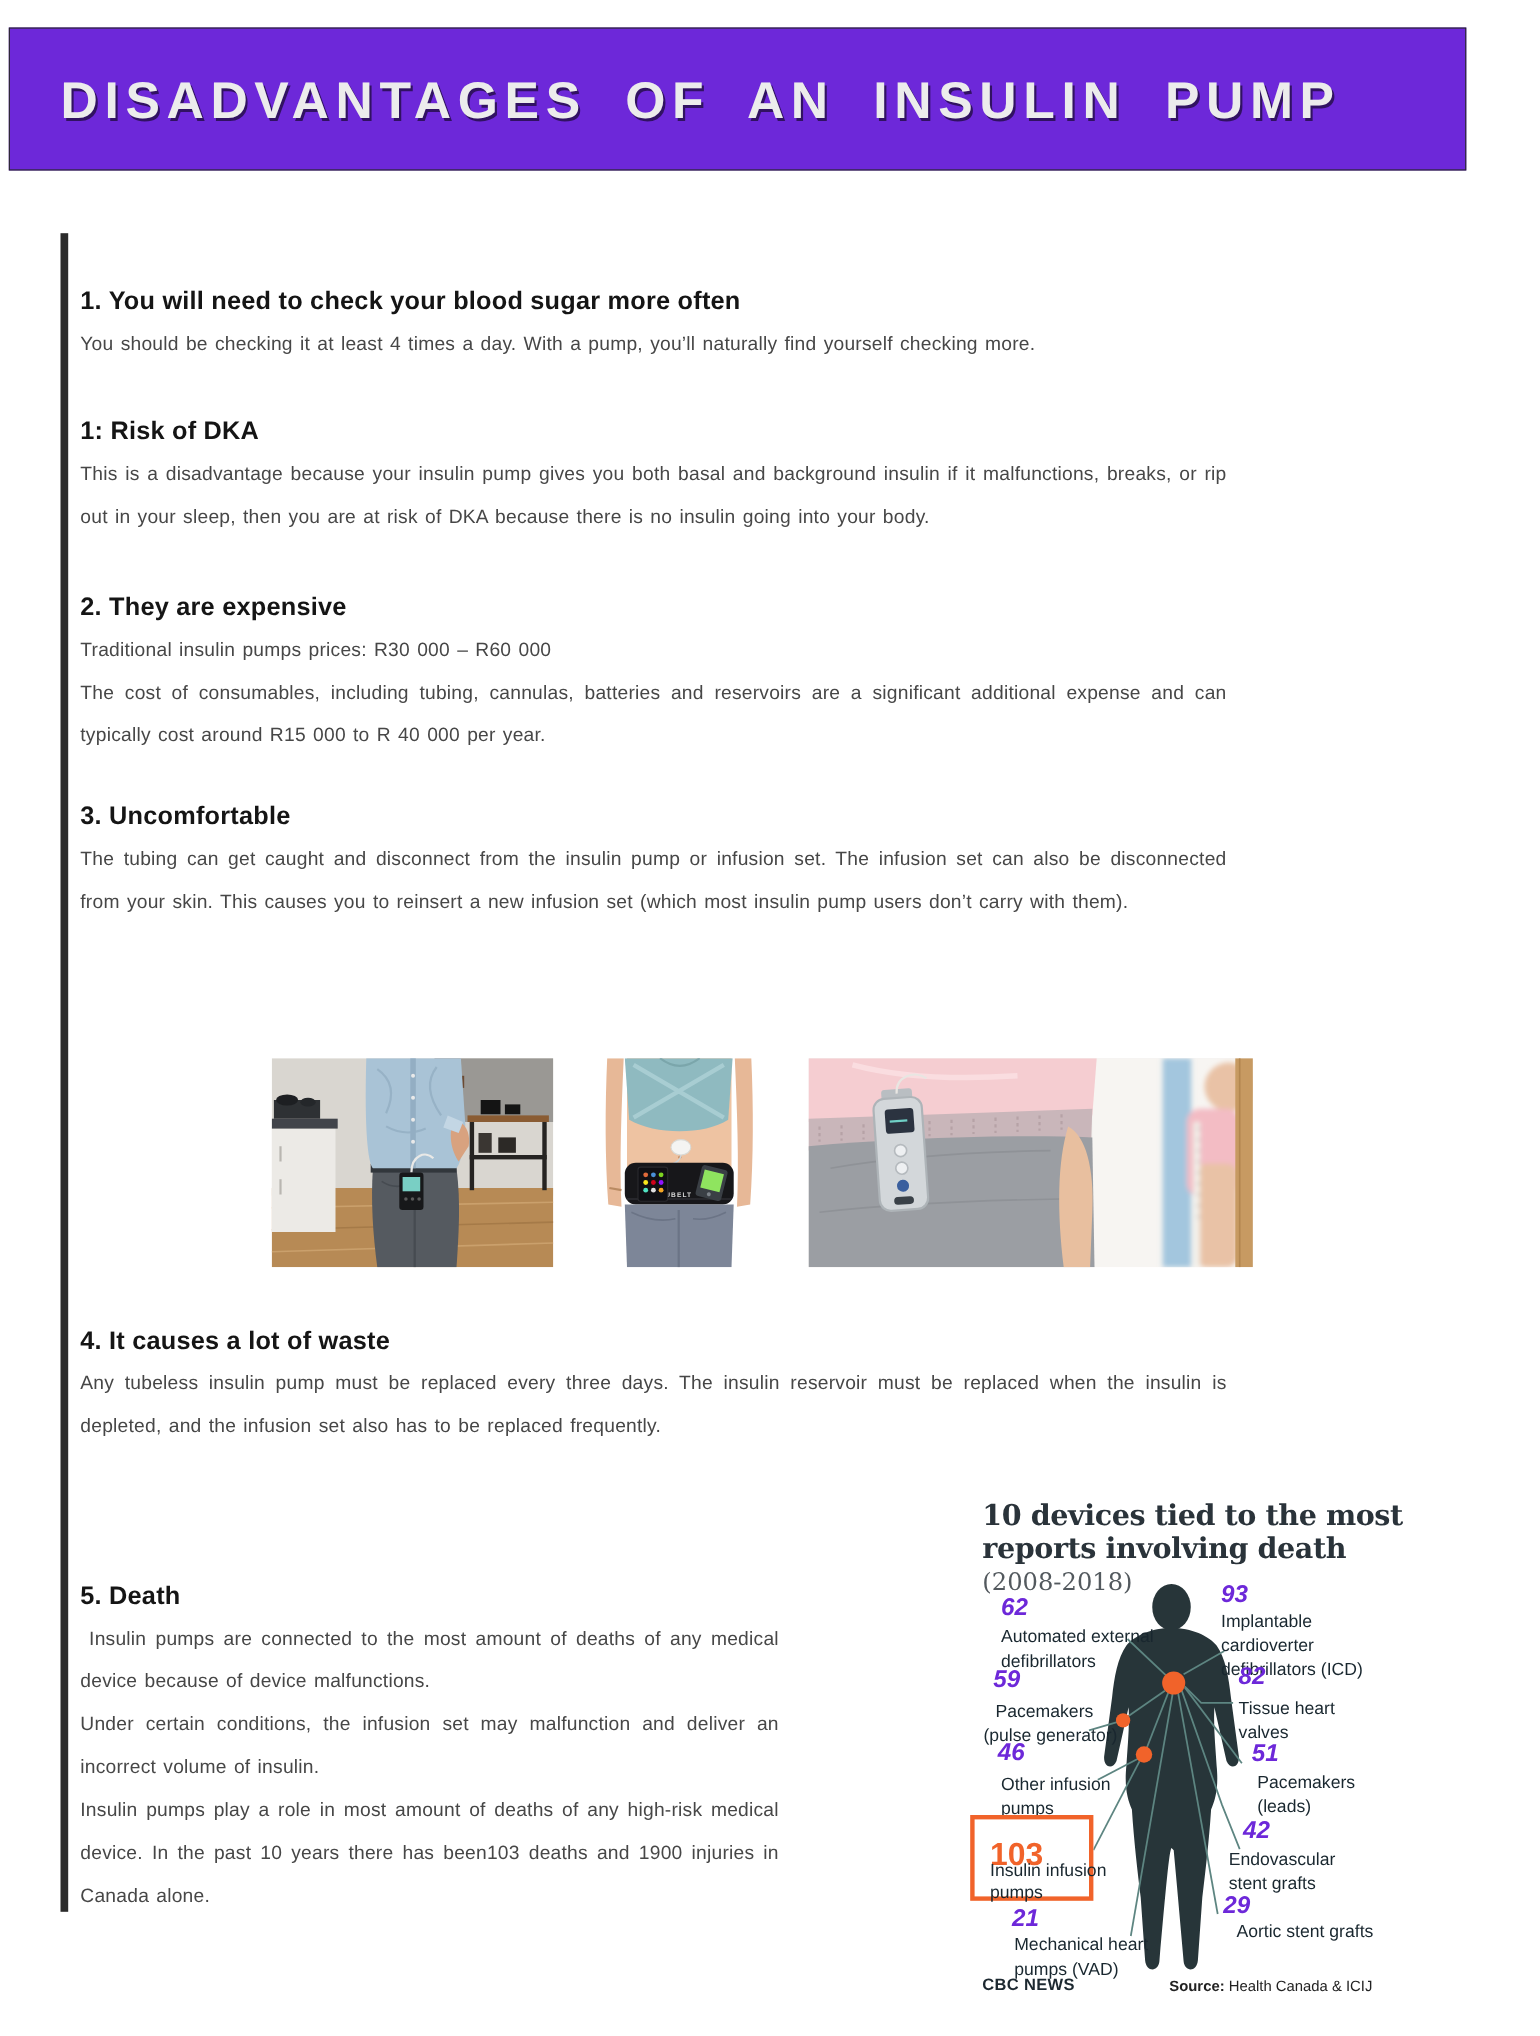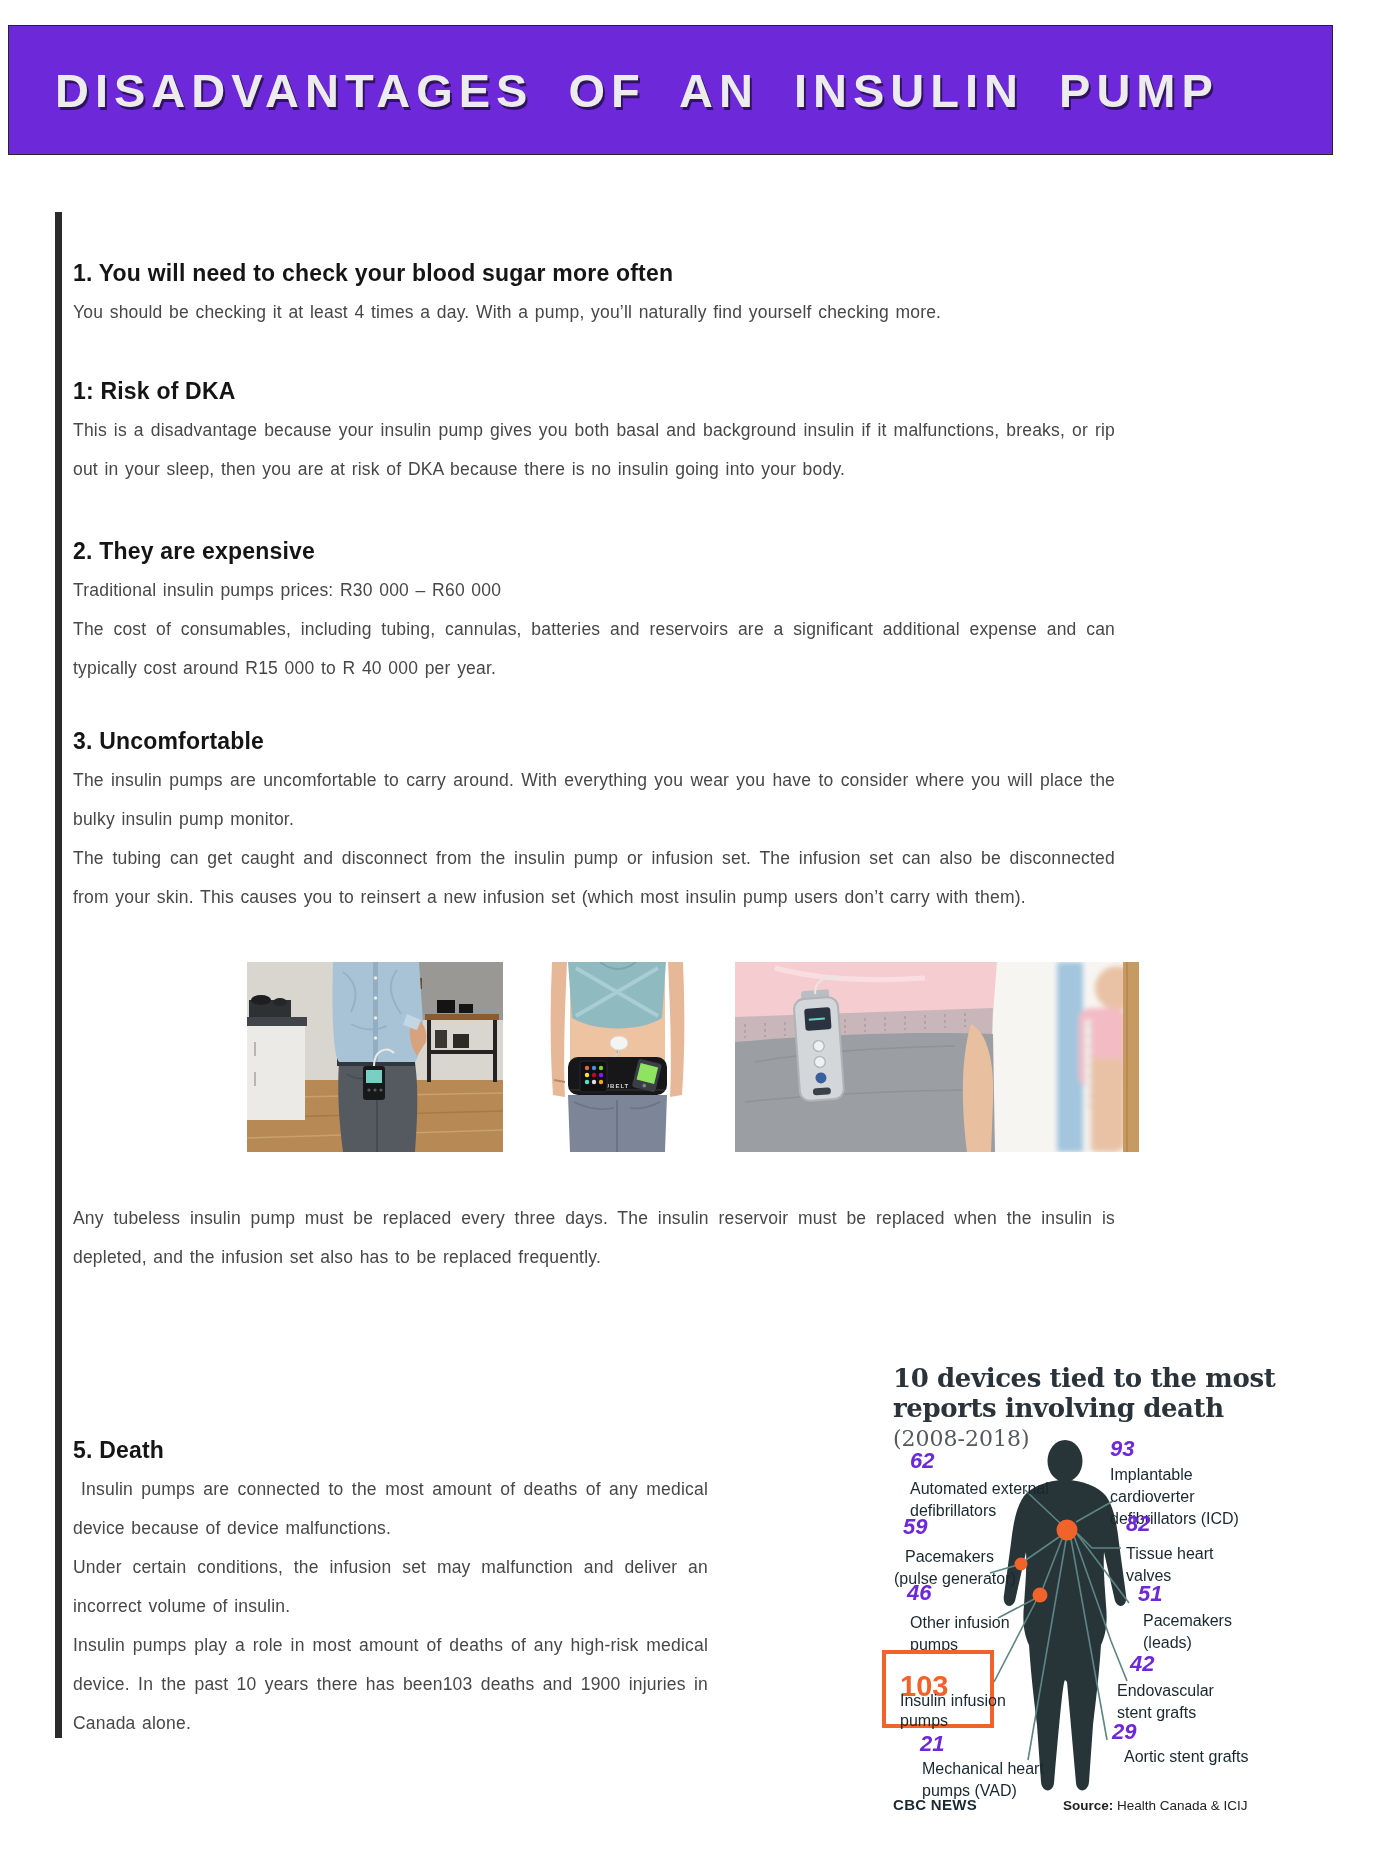--- a/index.html
+++ b/index.html
@@ -54,21 +54,20 @@
 </div>
 
 <div class="sec" id="s3">
   <h2>2. They are expensive</h2>
   <p>Traditional insulin pumps prices: R30 000 – R60 000</p>
   <p>The cost of consumables, including tubing, cannulas, batteries and reservoirs are a significant additional expense and can typically cost around R15 000 to R 40 000 per year.</p>
 </div>
 
 <div class="sec" id="s4">
   <h2>3. Uncomfortable</h2>
-  <p>The insulin pumps are uncomfortable to carry around. With everything you wear you have to consider where you will place the bulky insulin pump monitor.</p>
   <p>The tubing can get caught and disconnect from the insulin pump or infusion set. The infusion set can also be disconnected from your skin. This causes you to reinsert a new infusion set (which most insulin pump users don’t carry with them).</p>
 </div>
 
 <div class="photo" id="photo1">
   <svg viewBox="0 0 256 190">
     <rect x="0" y="0" width="256" height="125" fill="#d9d6d0"></rect>
     <rect x="148" y="0" width="108" height="58" fill="#9a9894"></rect>
     <rect x="0" y="118" width="256" height="72" fill="#b78a55"></rect>
     <line x1="0" y1="136" x2="256" y2="131" stroke="#caa06c" stroke-width="1.5"></line>
     <line x1="0" y1="156" x2="256" y2="149" stroke="#a57a48" stroke-width="1.5"></line>
@@ -182,20 +181,21 @@
       <line x1="76" y1="57" x2="92" y2="57" stroke="#6fd0c6" stroke-width="2"></line>
       <circle cx="84" cy="84" r="5.5" fill="#eef0f2" stroke="#b5babe" stroke-width="1.5"></circle>
       <circle cx="84" cy="100" r="5.5" fill="#eef0f2" stroke="#b5babe" stroke-width="1.5"></circle>
       <circle cx="84" cy="116" r="5.5" fill="#3a5f9e"></circle>
       <rect x="75" y="126" width="18" height="7" rx="3.5" fill="#3a4148"></rect>
     </g>
   </svg>
 </div>
 
 <div class="sec" id="s5">
+  <h2>4. It causes a lot of waste</h2>
   <p>Any tubeless insulin pump must be replaced every three days. The insulin reservoir must be replaced when the insulin is depleted, and the infusion set also has to be replaced frequently.</p>
 </div>
 
 <div class="sec narrow" id="s6">
   <h2>5. Death</h2>
   <p class="indent1">Insulin pumps are connected to the most amount of deaths of any medical device because of device malfunctions.</p>
   <p>Under certain conditions, the infusion set may malfunction and deliver an incorrect volume of insulin.</p>
   <p>Insulin pumps play a role in most amount of deaths of any high-risk medical device. In the past 10 years there has been103 deaths and 1900 injuries in Canada alone.</p>
 </div>
 

